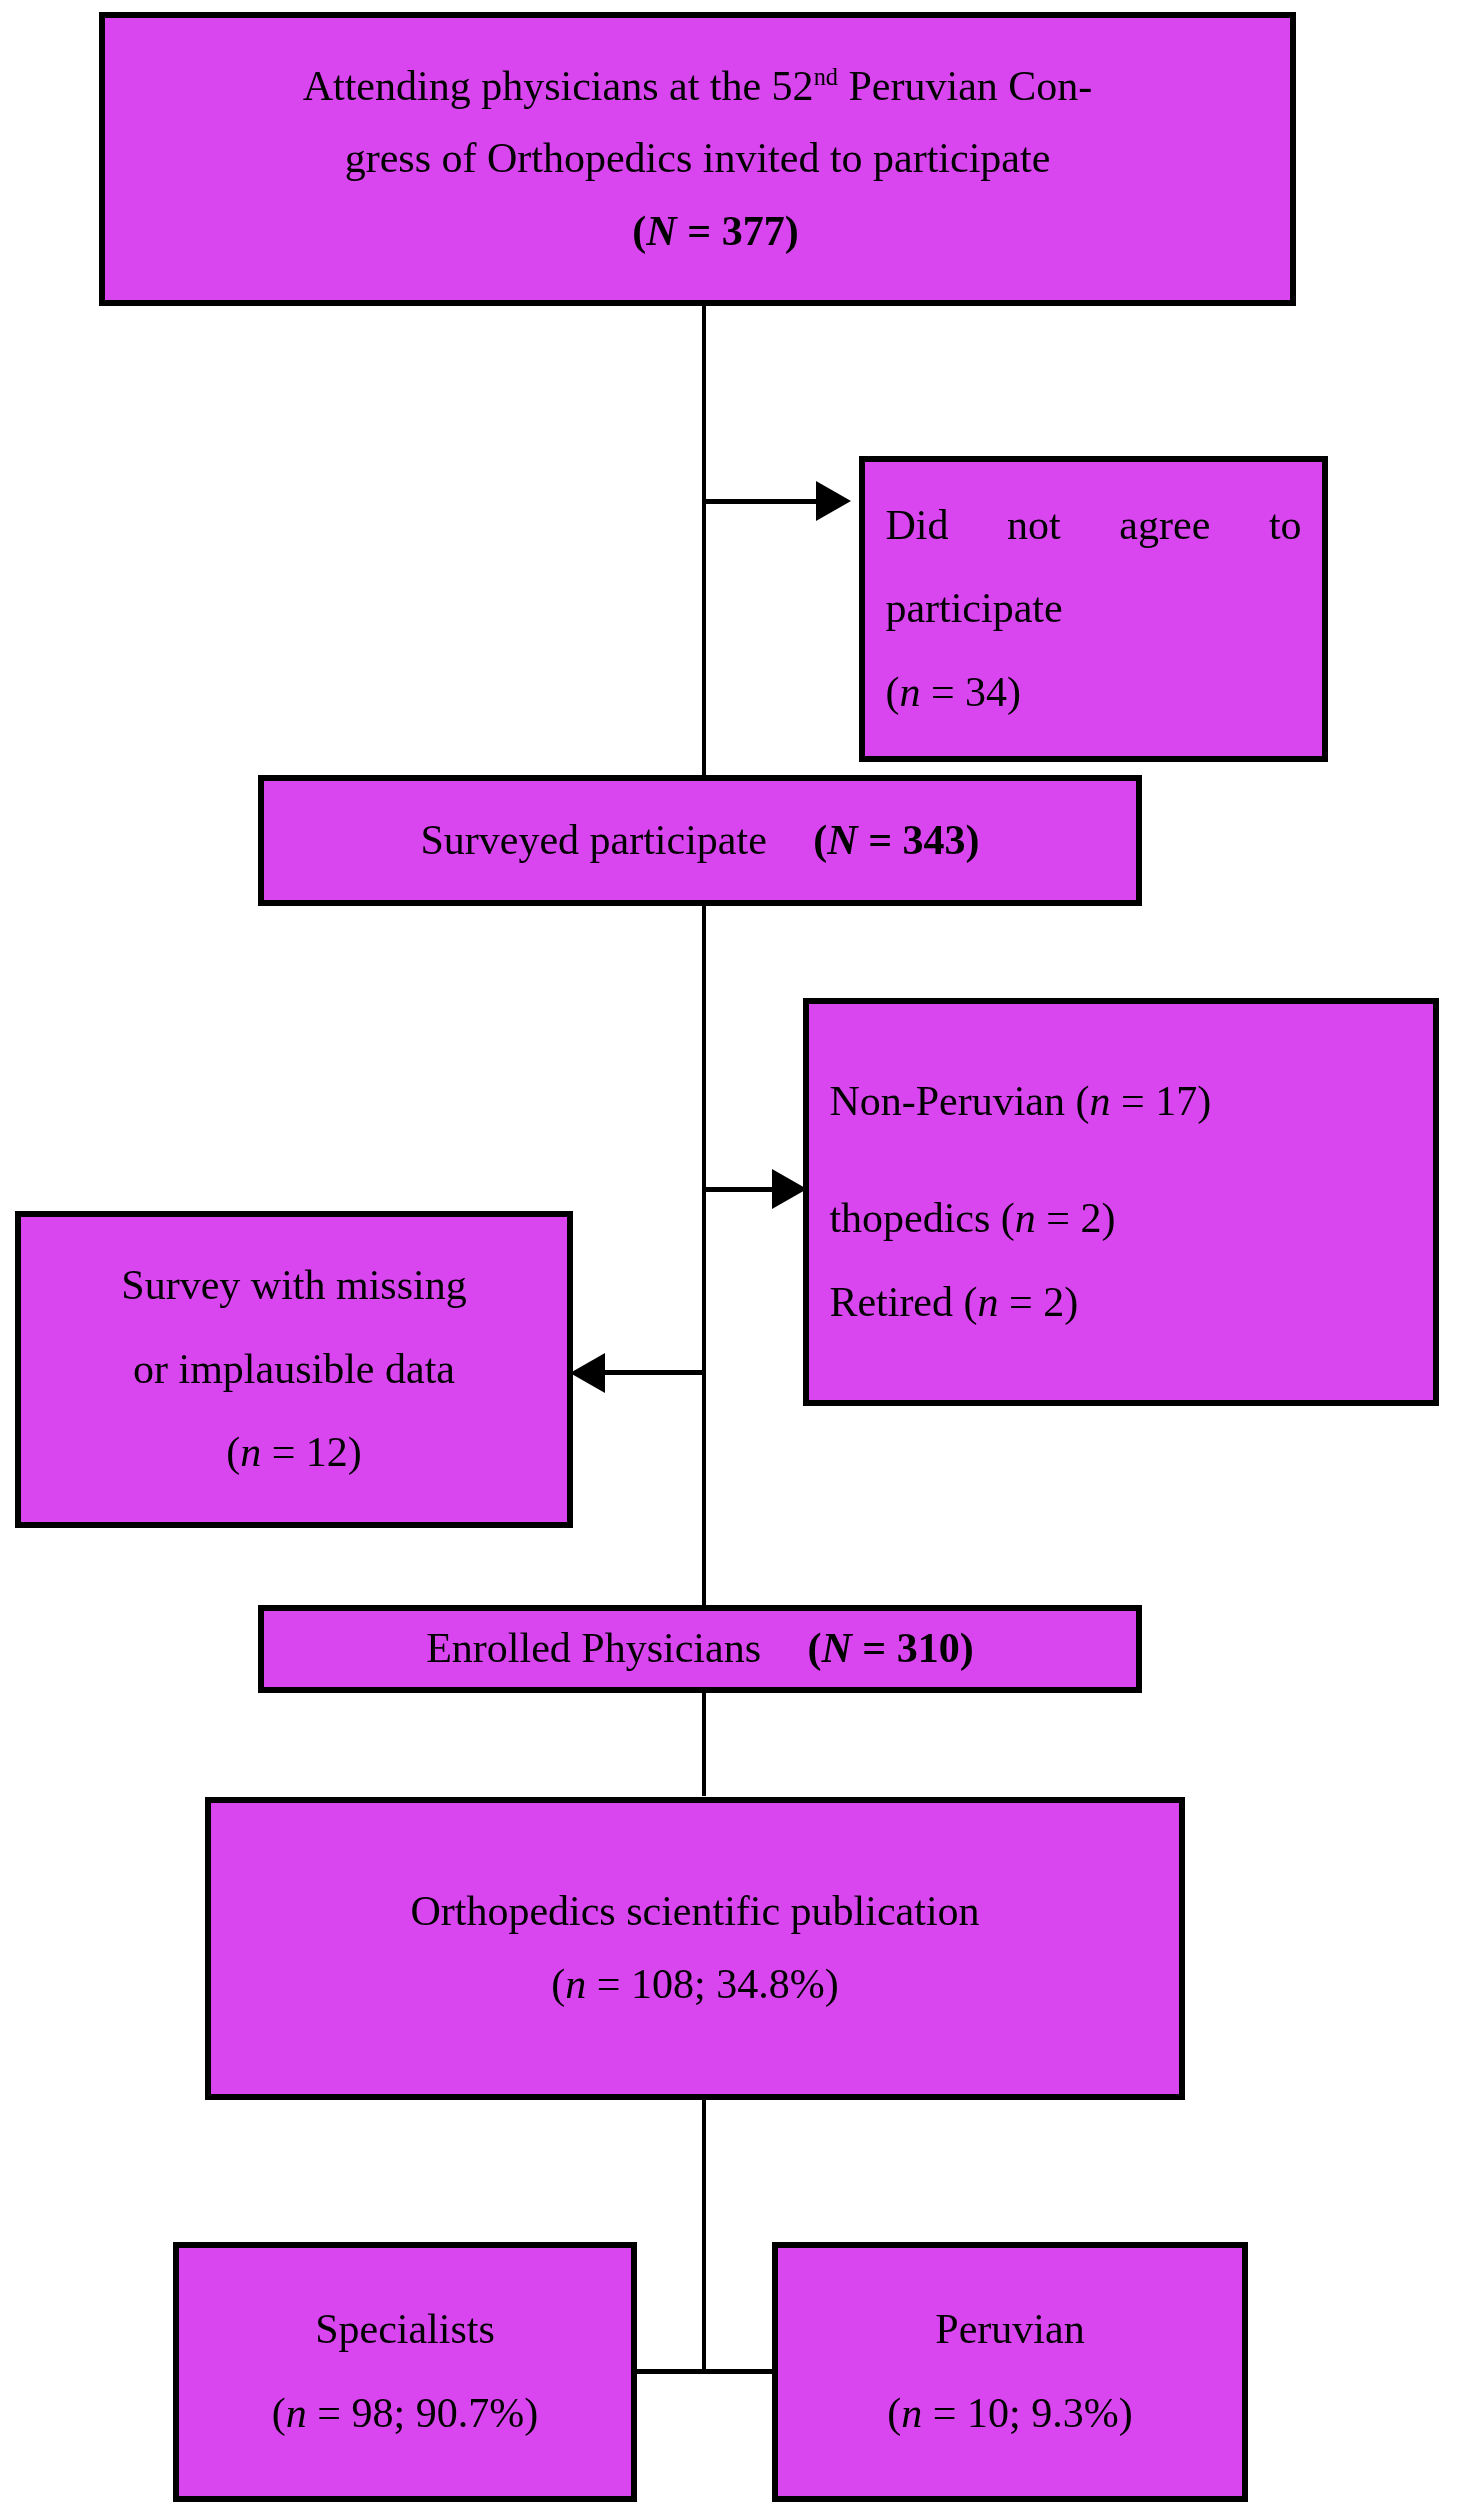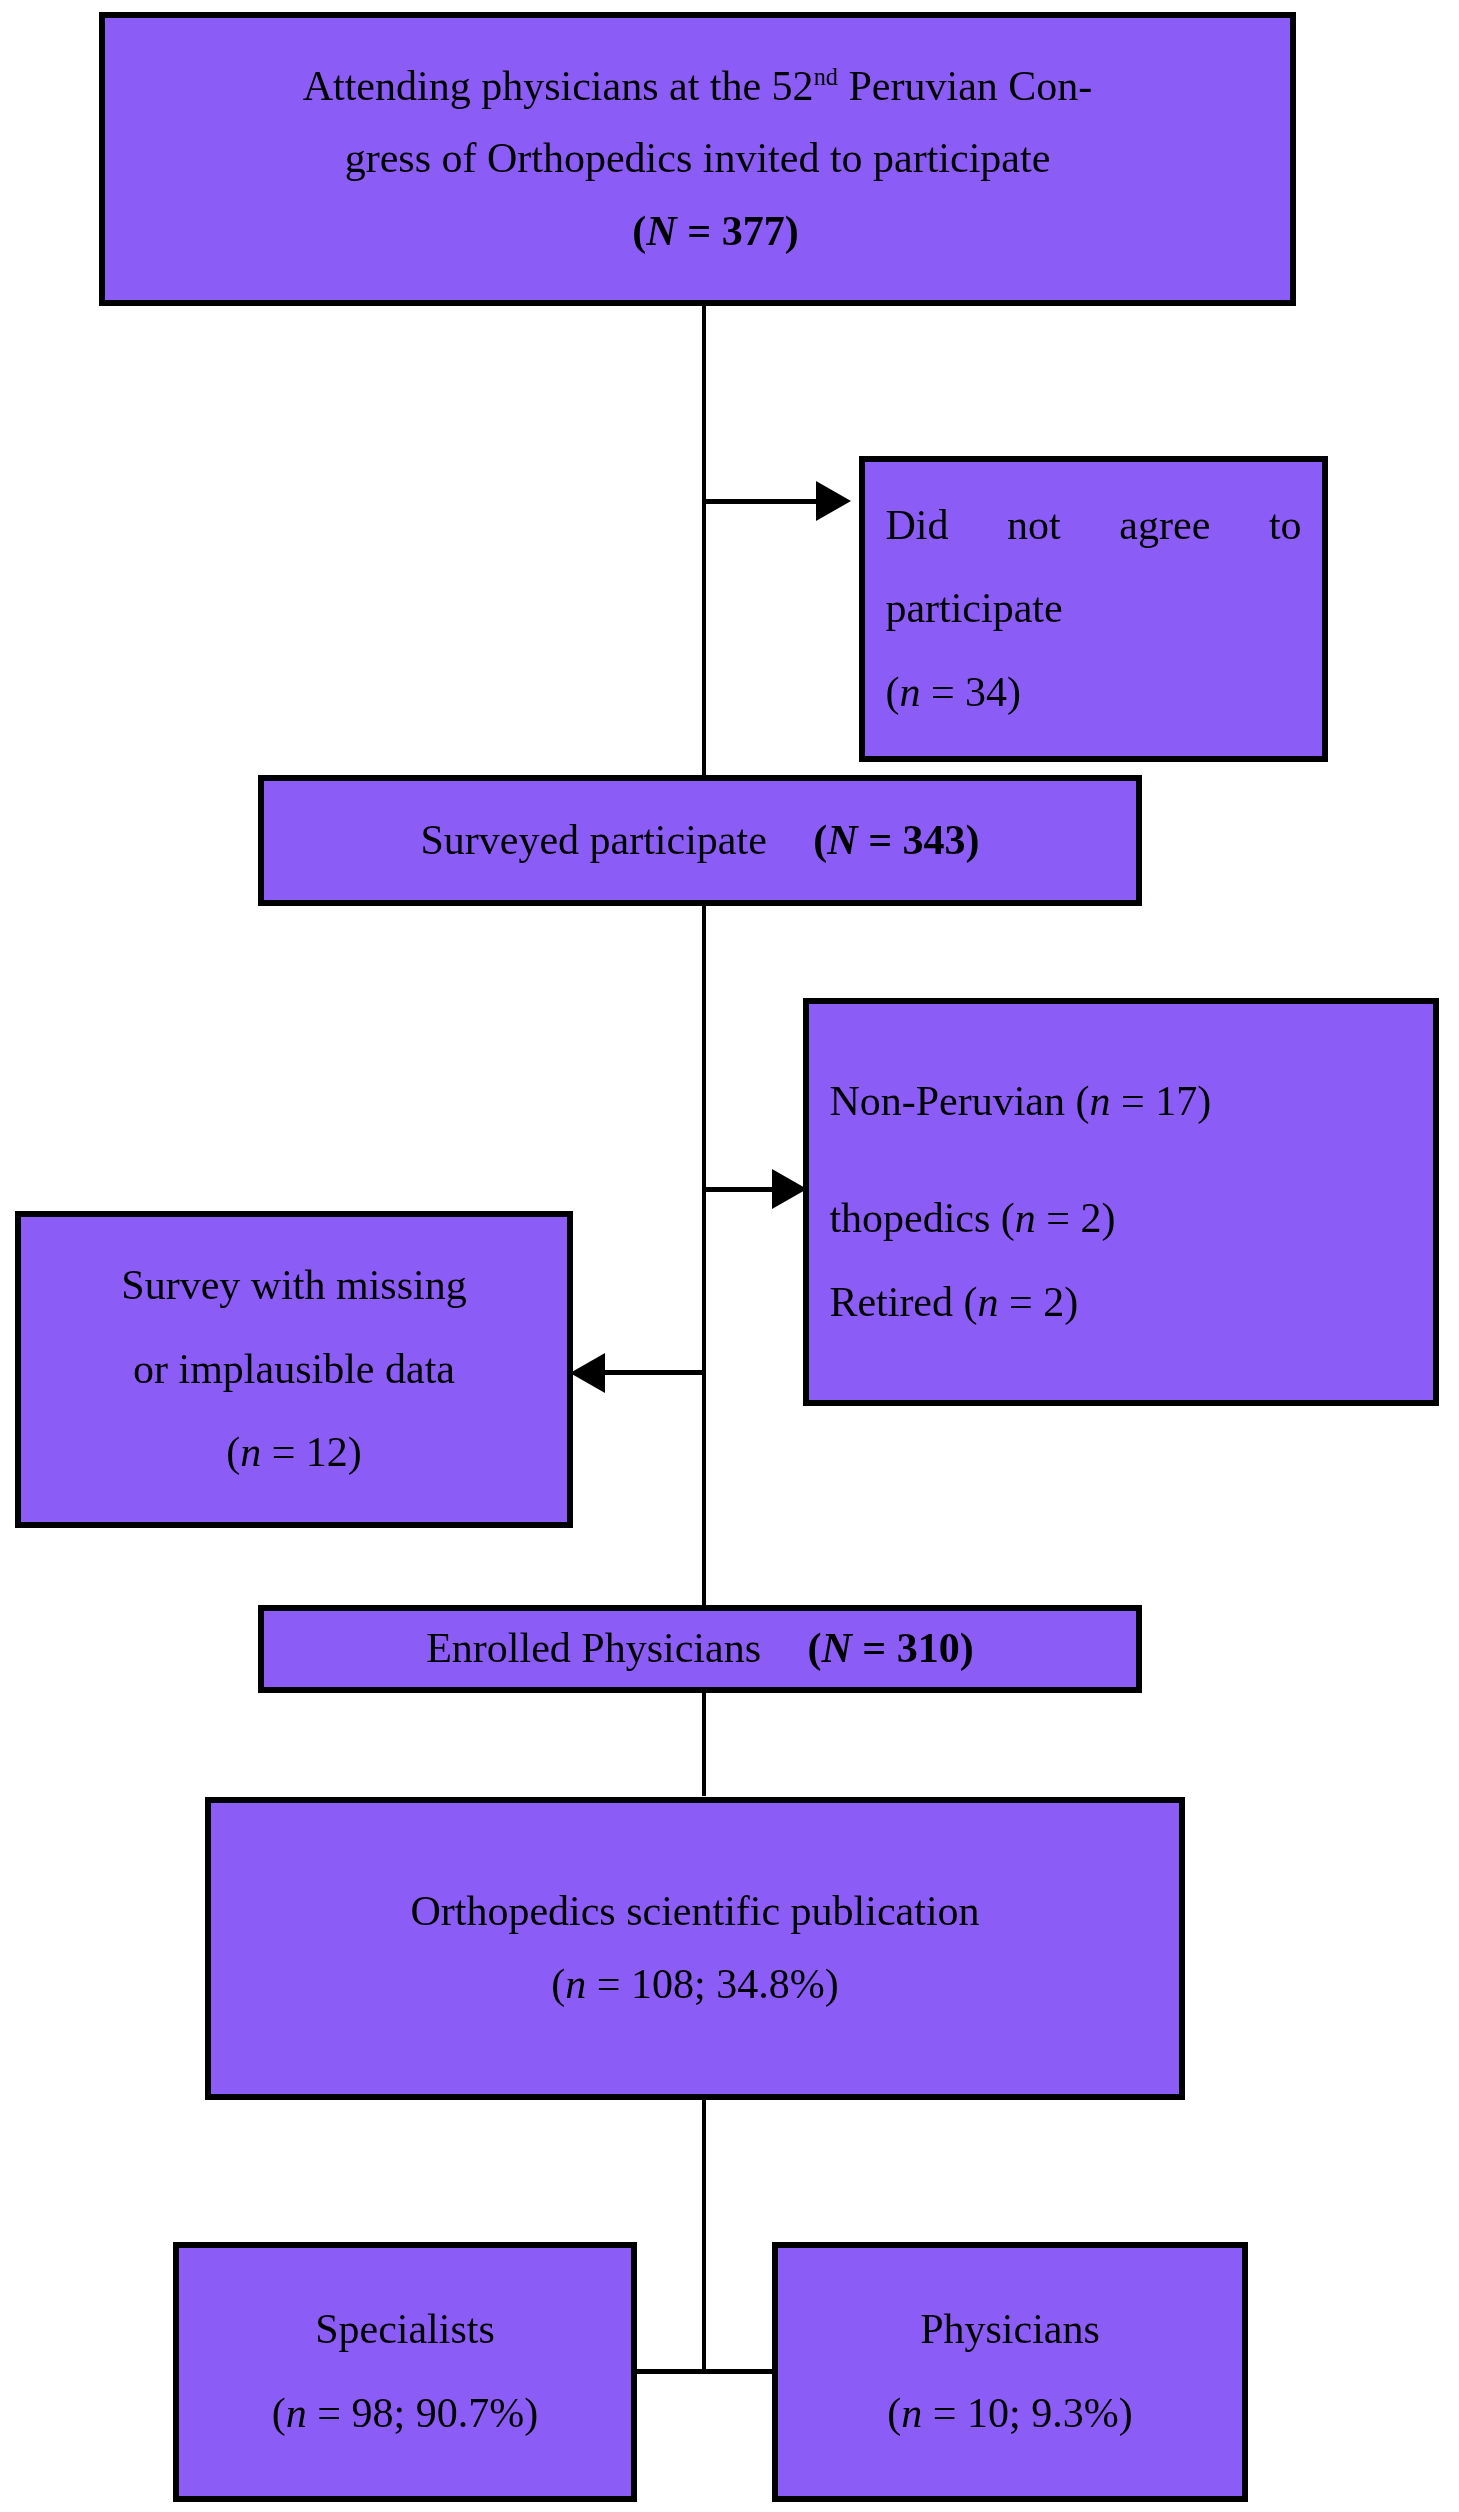--- a/index.html
+++ b/index.html
@@ -14,21 +14,21 @@
   #canvas {
     position: relative;
     width: 1459px;
     height: 2512px;
     background: #ffffff;
     overflow: hidden;
   }
   .box {
     position: absolute;
     box-sizing: border-box;
-    background: #8b5cf6;
+    background: #d946ef;
     border: 6.1px solid #000000;
     display: flex;
     flex-direction: column;
     justify-content: center;
     z-index: 5;
   }
   .line {
     position: absolute;
     background: #000000;
     z-index: 2;
@@ -165,21 +165,21 @@
 
   <div class="box" style="left:173px; top:2242px; width:464px; height:260px;">
     <div class="tline center">Specialists</div>
     <div class="gap-md"></div>
     <div class="tline center">
       <span>(</span><span class="em">n</span><span> = 98; 90.7%</span><span>)</span>
     </div>
   </div>
 
   <div class="box" style="left:772px; top:2242px; width:476px; height:260px;">
-    <div class="tline center">Physicians</div>
+    <div class="tline center">Peruvian</div>
     <div class="gap-md"></div>
     <div class="tline center">
       <span>(</span><span class="em">n</span><span> = 10; 9.3%</span><span>)</span>
     </div>
   </div>
 
 </div>
 
 
 </body></html>

